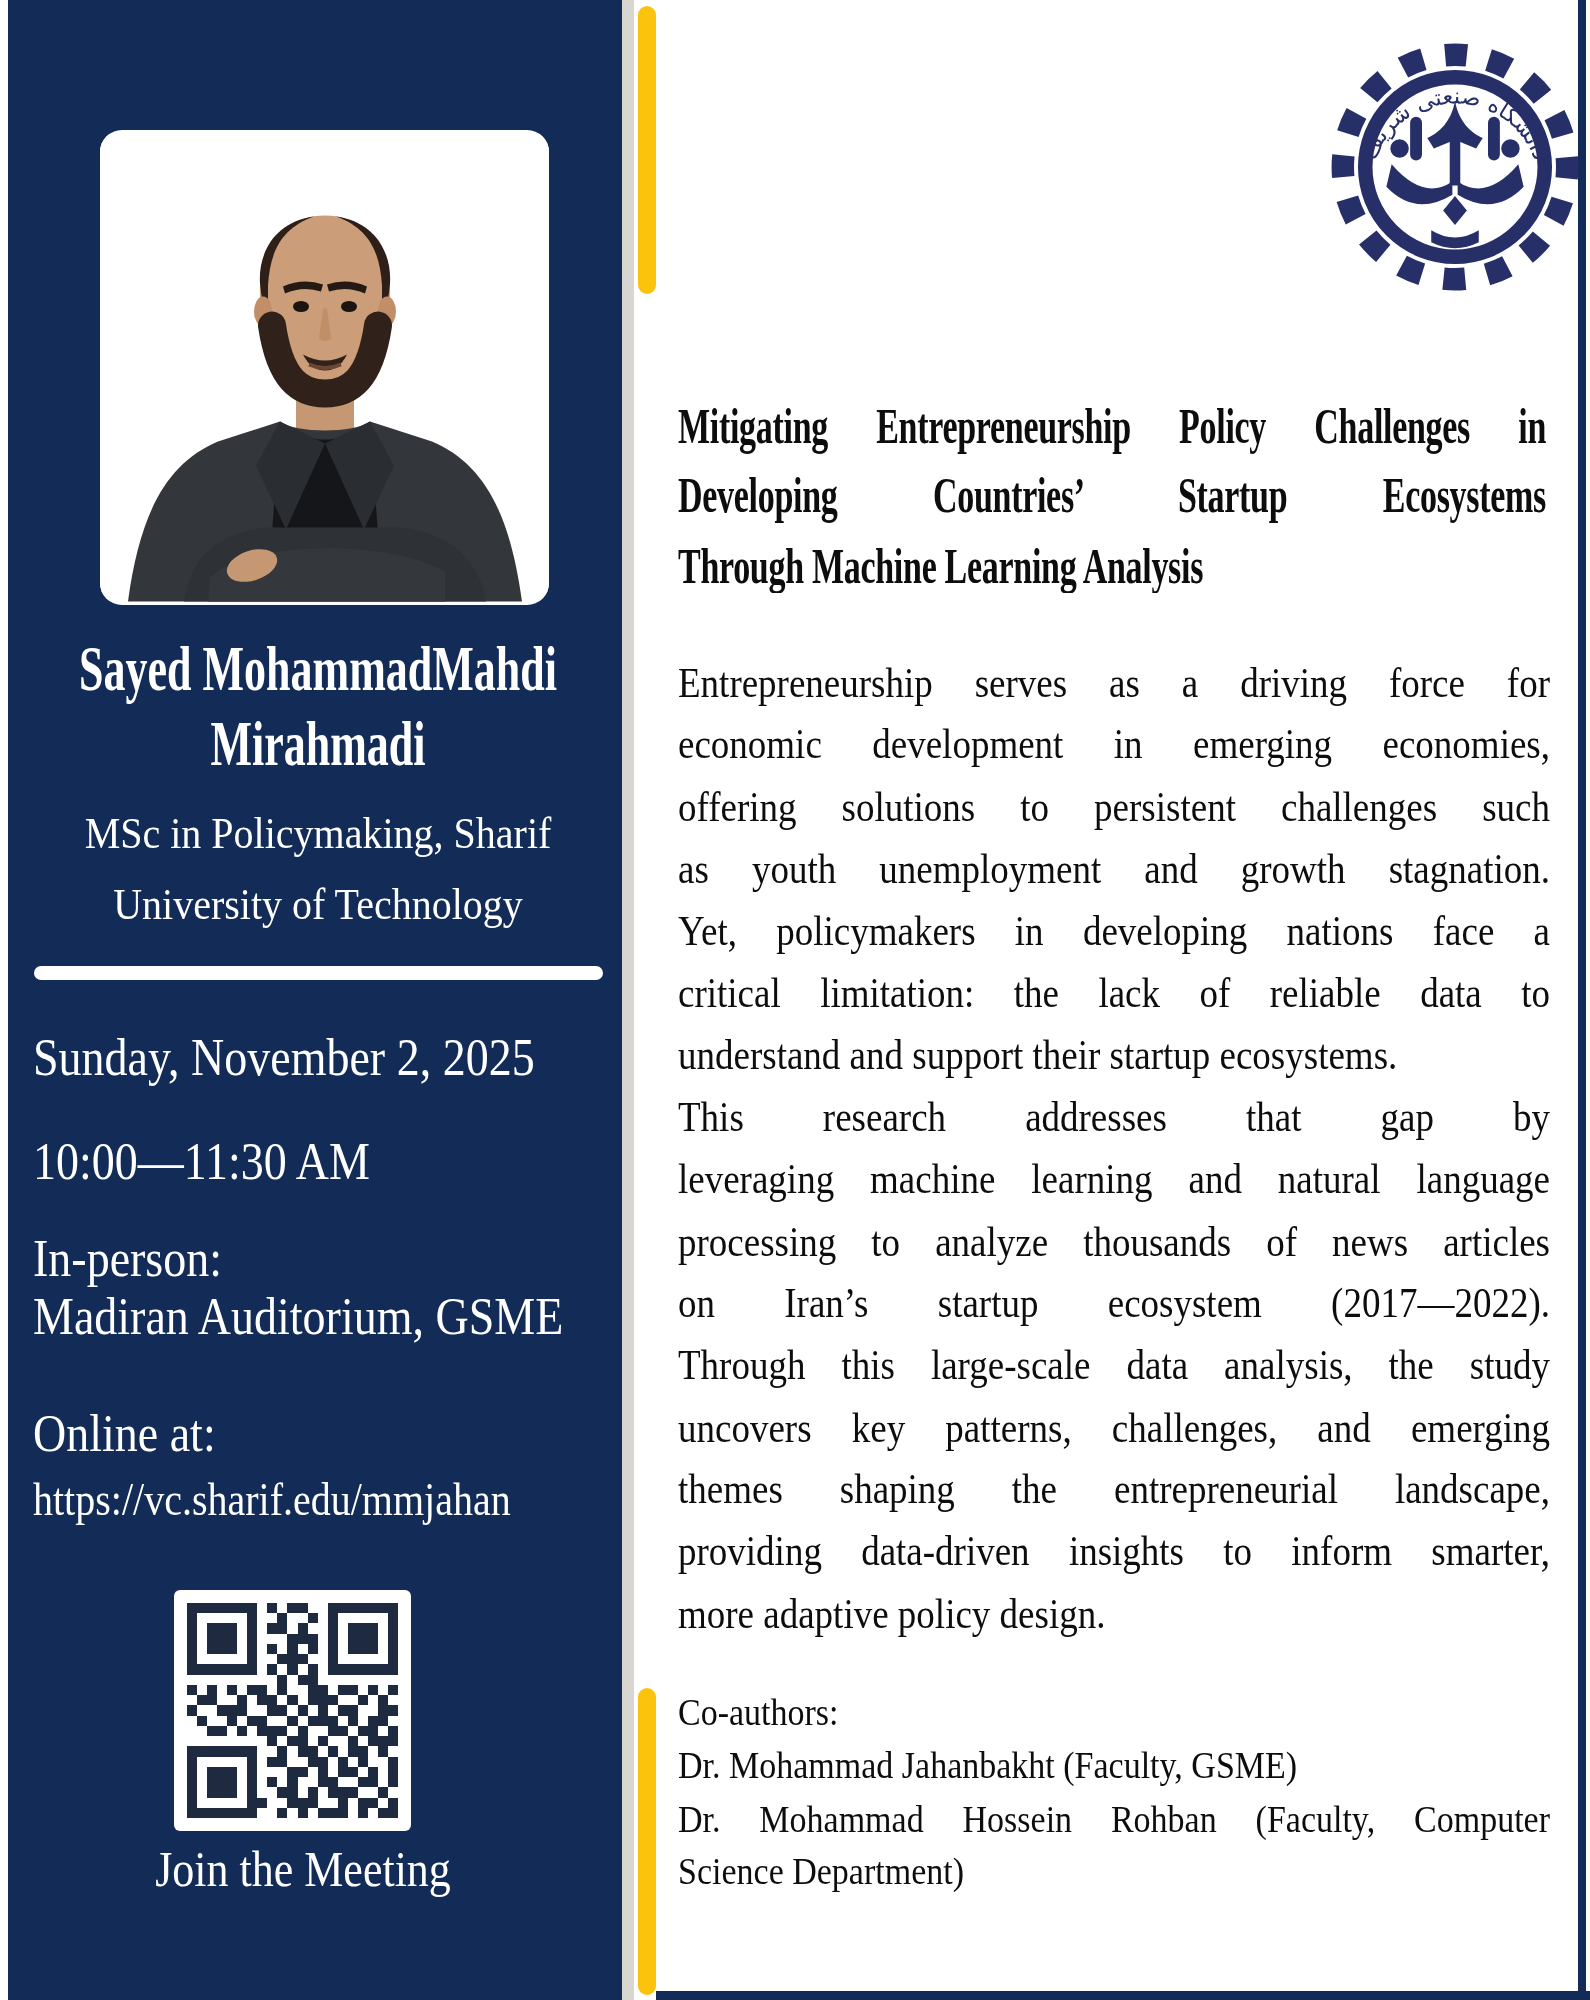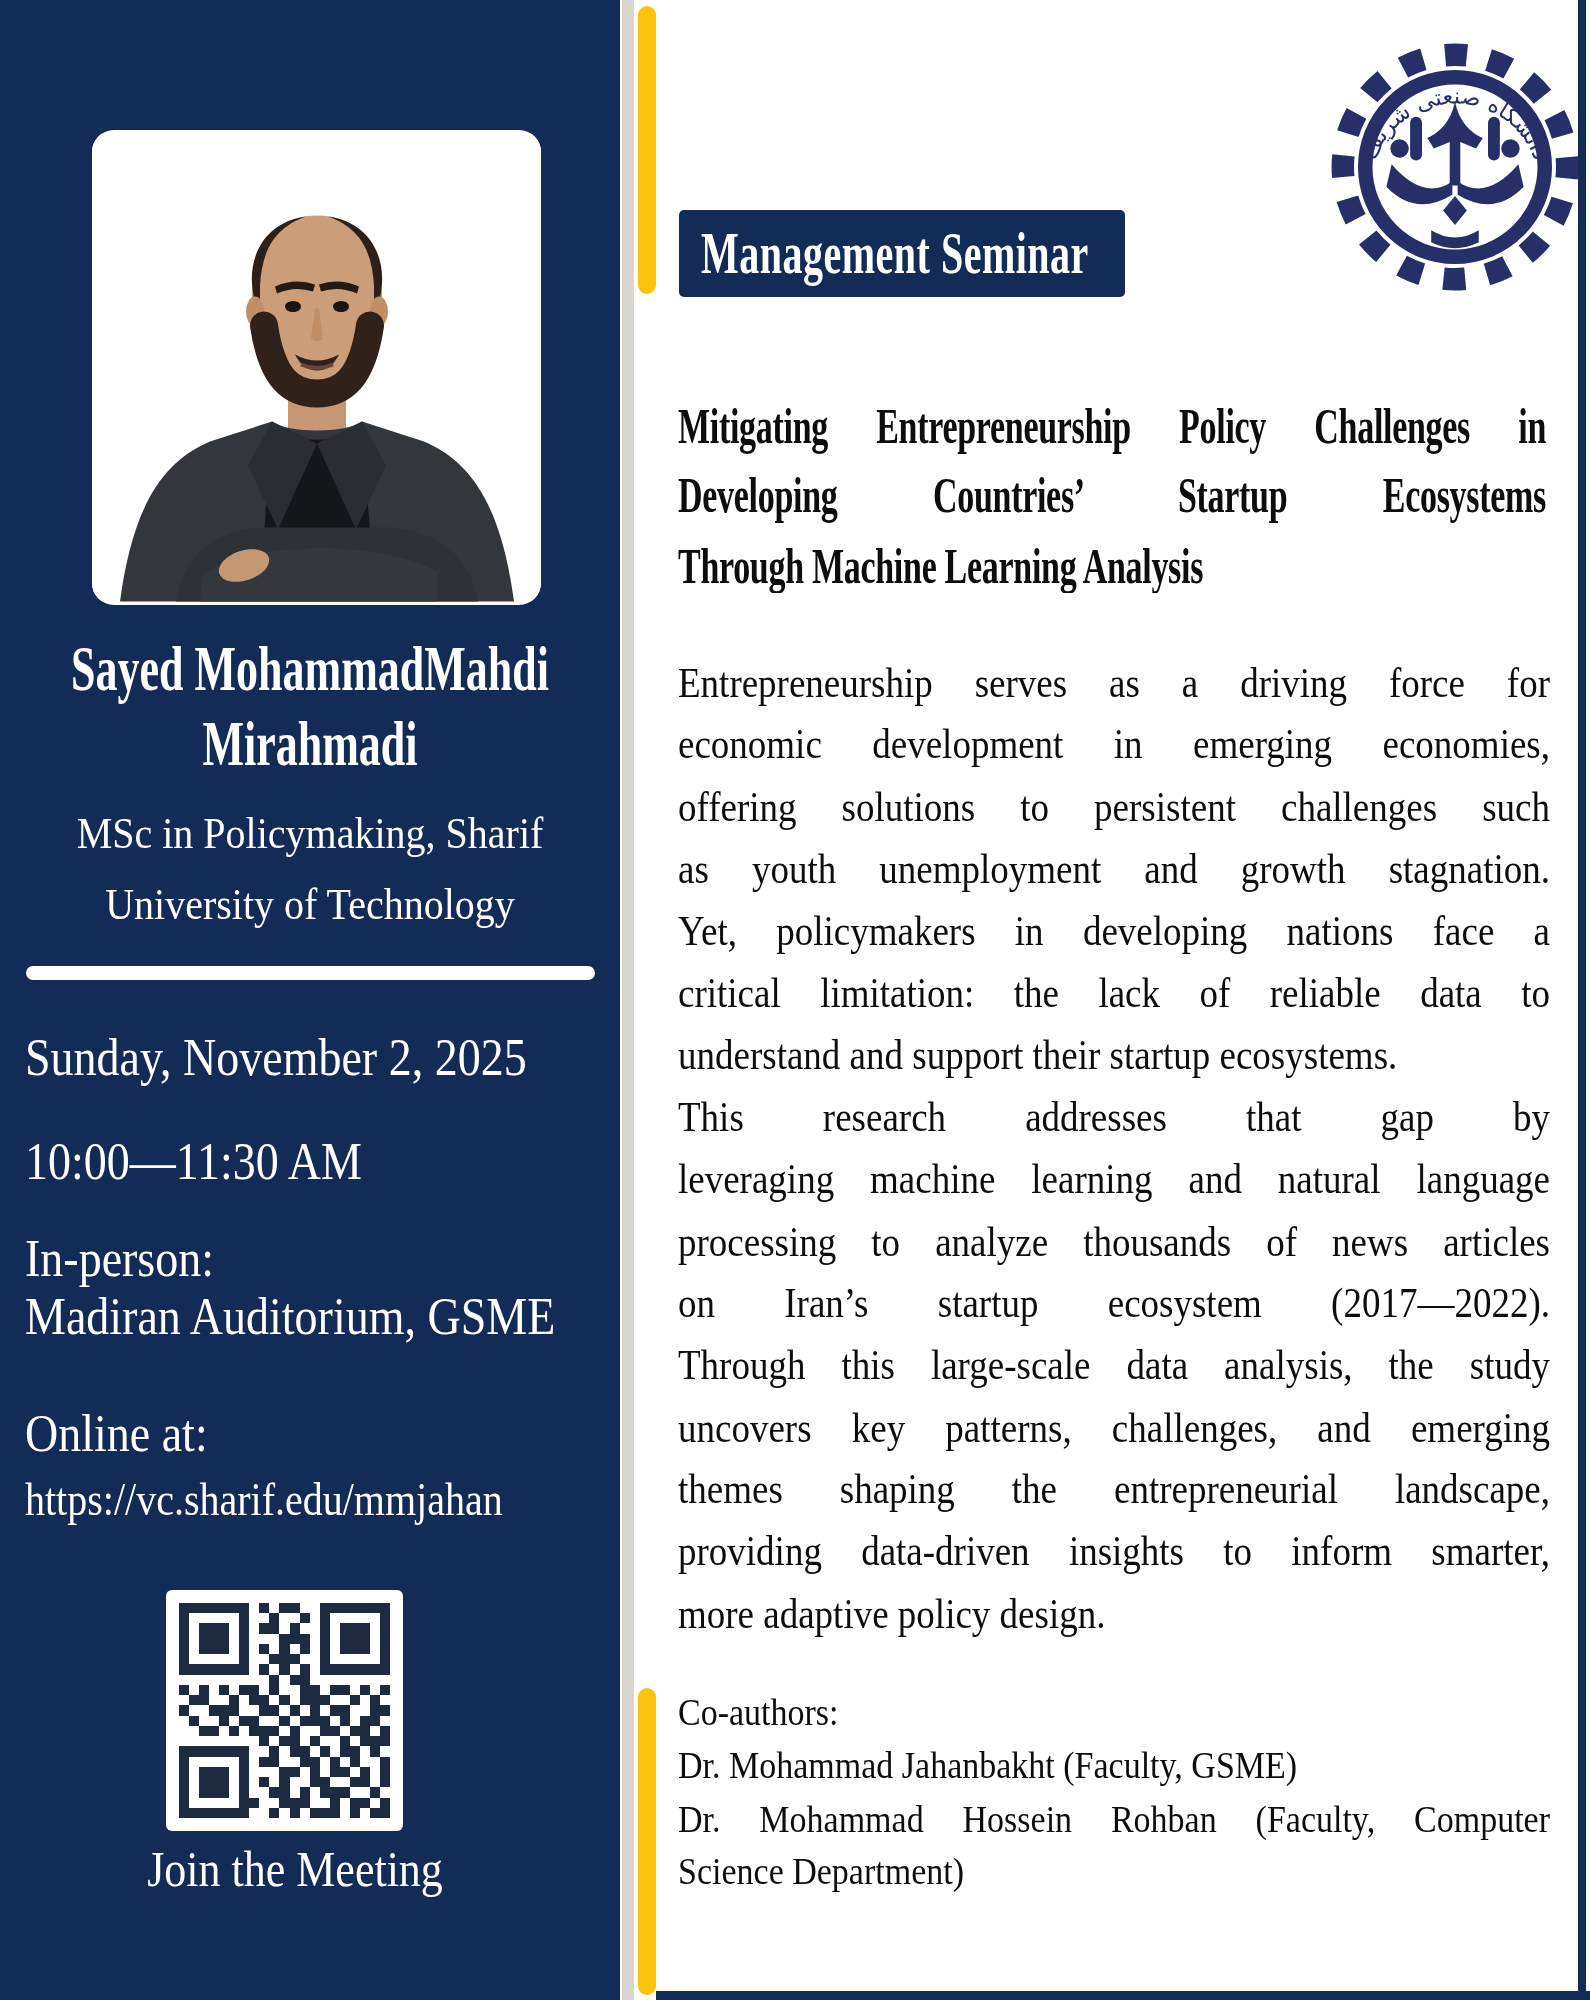--- a/index.html
+++ b/index.html
@@ -5,21 +5,21 @@
   :root{
     --navy:#122b57; --yellow:#fcc30d; --divider_gray:#d8d6d1;
     --qr_dark:#1d2a40; --logo_navy:#272f68; --text_ink:#0d0d0d; --white:#ffffff;
   }
   html,body{margin:0;padding:0;background:#777;}
   .poster{
     position:relative; width:1590px; height:2000px; background:var(--white);
     overflow:hidden; font-family:"Liberation Serif","DejaVu Serif",serif;
   }
   
-  .sidebar{position:absolute;left:0;top:0;width:620px;height:2000px;background:var(--navy);}
+  .sidebar{position:absolute;left:8px;top:0;width:620px;height:2000px;background:var(--navy);}
   .photo-card{position:absolute;left:92px;top:130px;width:449px;height:475px;background:#fff;border-radius:22px;overflow:hidden;}
   .photo-card svg{display:block;width:100%;height:100%;}
   .name-block{position:absolute;left:0;top:632px;width:620px;text-align:center;color:#fff;
     font-weight:bold;font-size:44px;transform:scaleY(1.45);transform-origin:top center;}
   .name-block .line{line-height:52.4px;text-align:center;}
   .affil-block{position:absolute;left:0;top:798px;width:620px;text-align:center;color:#fff;
     font-size:40px;transform:scaleY(1.12);transform-origin:top center;}
   .affil-block .line{line-height:63.4px;text-align:center;}
   .divider{position:absolute;left:26px;top:966px;width:569px;height:14px;background:#fff;border-radius:7px;}
   .info-line{position:absolute;left:25px;width:575px;color:#fff;font-size:46px;line-height:50px;
@@ -589,23 +589,20 @@
         <circle cx="58" cy="86" r="7"></circle>
         <circle cx="142" cy="86" r="7"></circle>
         <path d="M52,98 Q76,126 98,111 L98,121 Q70,138 48,115 Z"></path>
         <path d="M148,98 Q124,126 102,111 L102,121 Q130,138 152,115 Z"></path>
         <path d="M100,122 l9,11 -9,11 -9,-11 Z"></path>
         <path d="M82,148 q18,11 36,0 l0,9 q-18,9 -36,0 Z"></path>
       </g>
     </svg>
   </div>
 
-  <div class="badge">
-    <span class="badge-text">Management Seminar</span>
-  </div>
 
   <div class="title-block">
       <div class="line just">Mitigating Entrepreneurship Policy Challenges in</div>
       <div class="line just">Developing Countries’ Startup Ecosystems</div>
       <div class="line">Through Machine Learning Analysis</div>
     </div>
 
   <div class="abstract">
       <div class="line just">Entrepreneurship serves as a driving force for</div>
       <div class="line just">economic development in emerging economies,</div>

